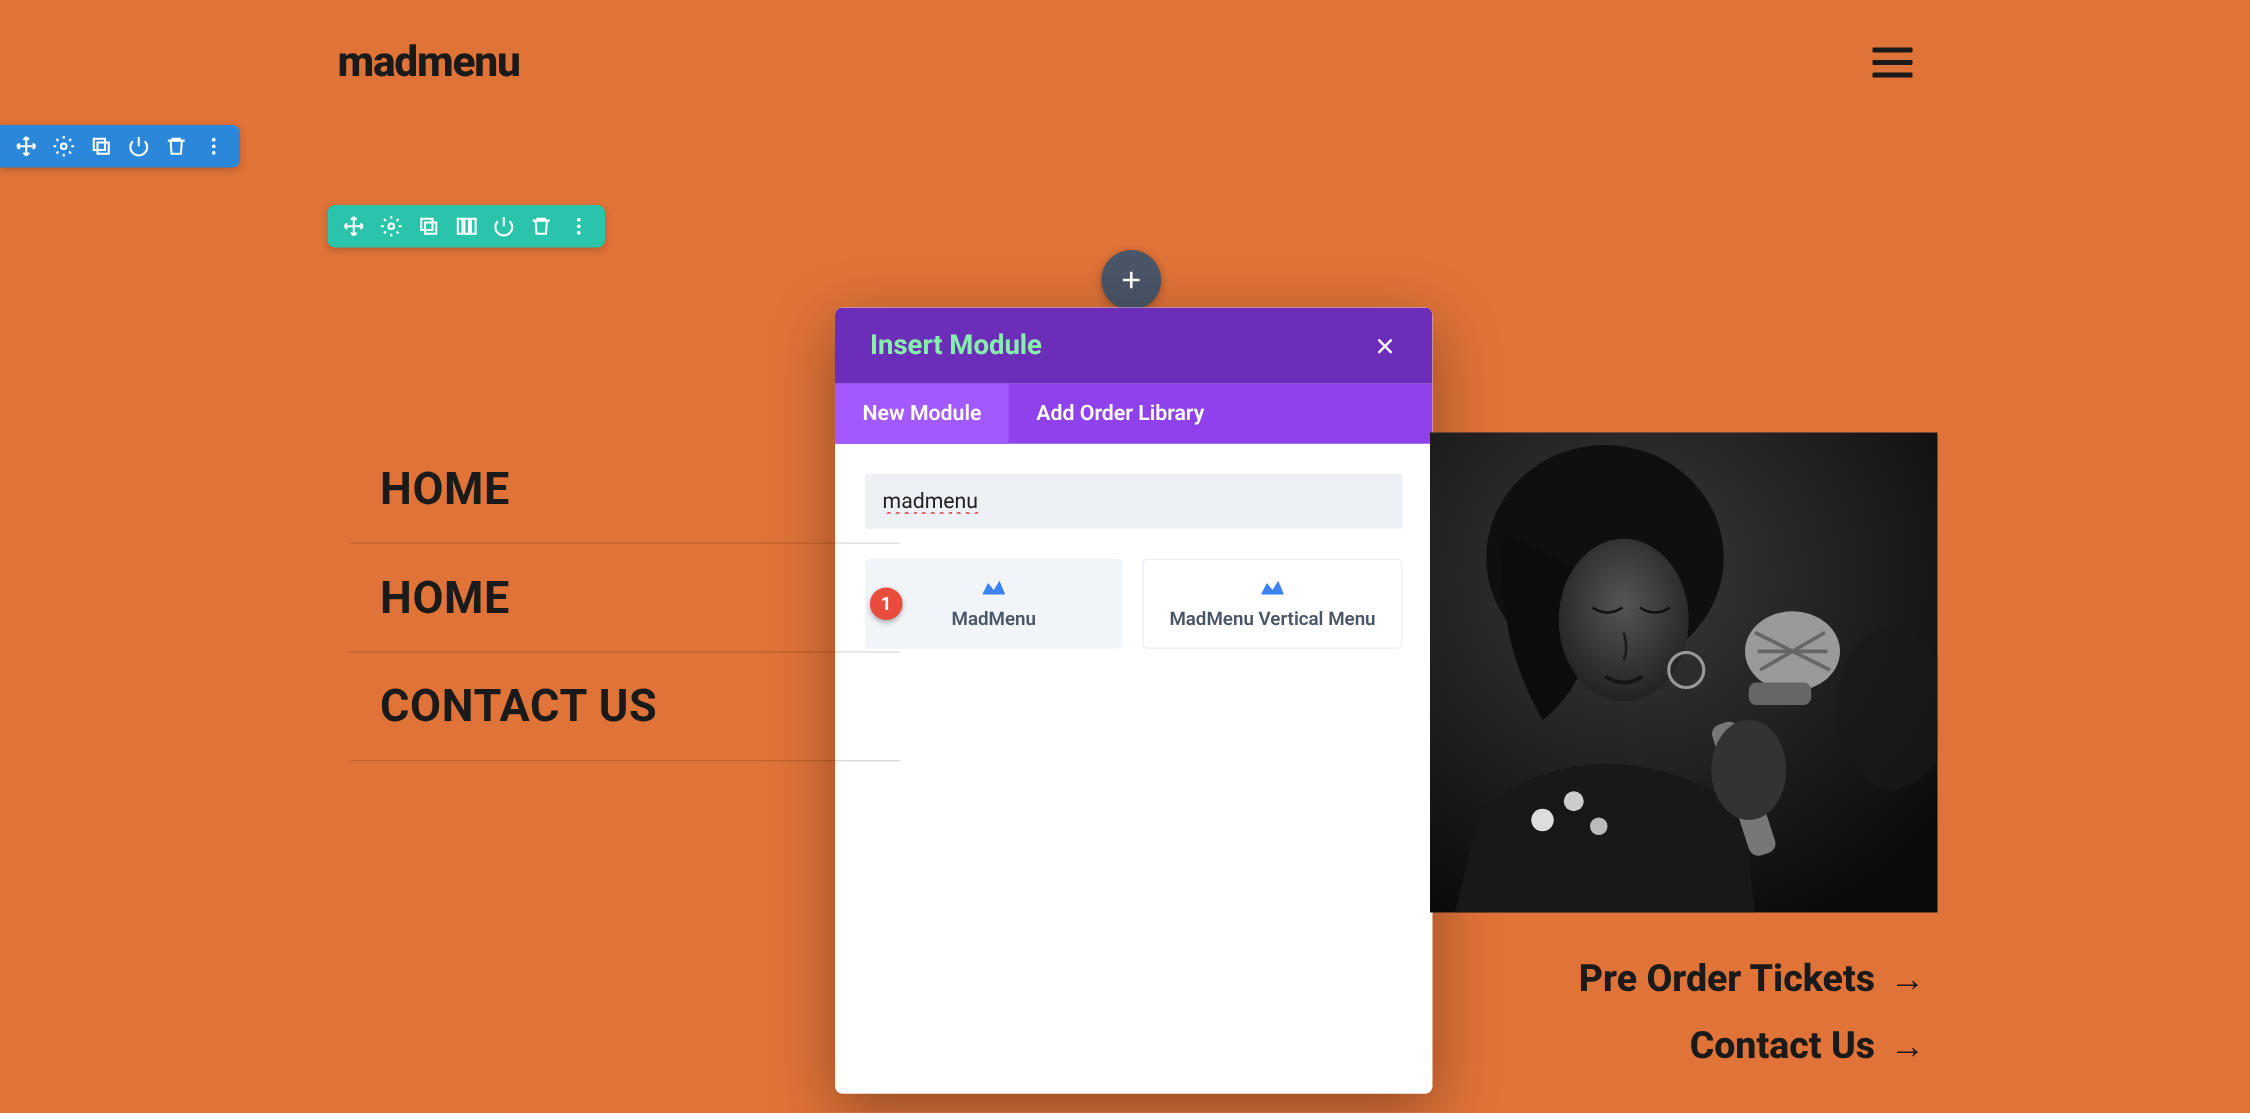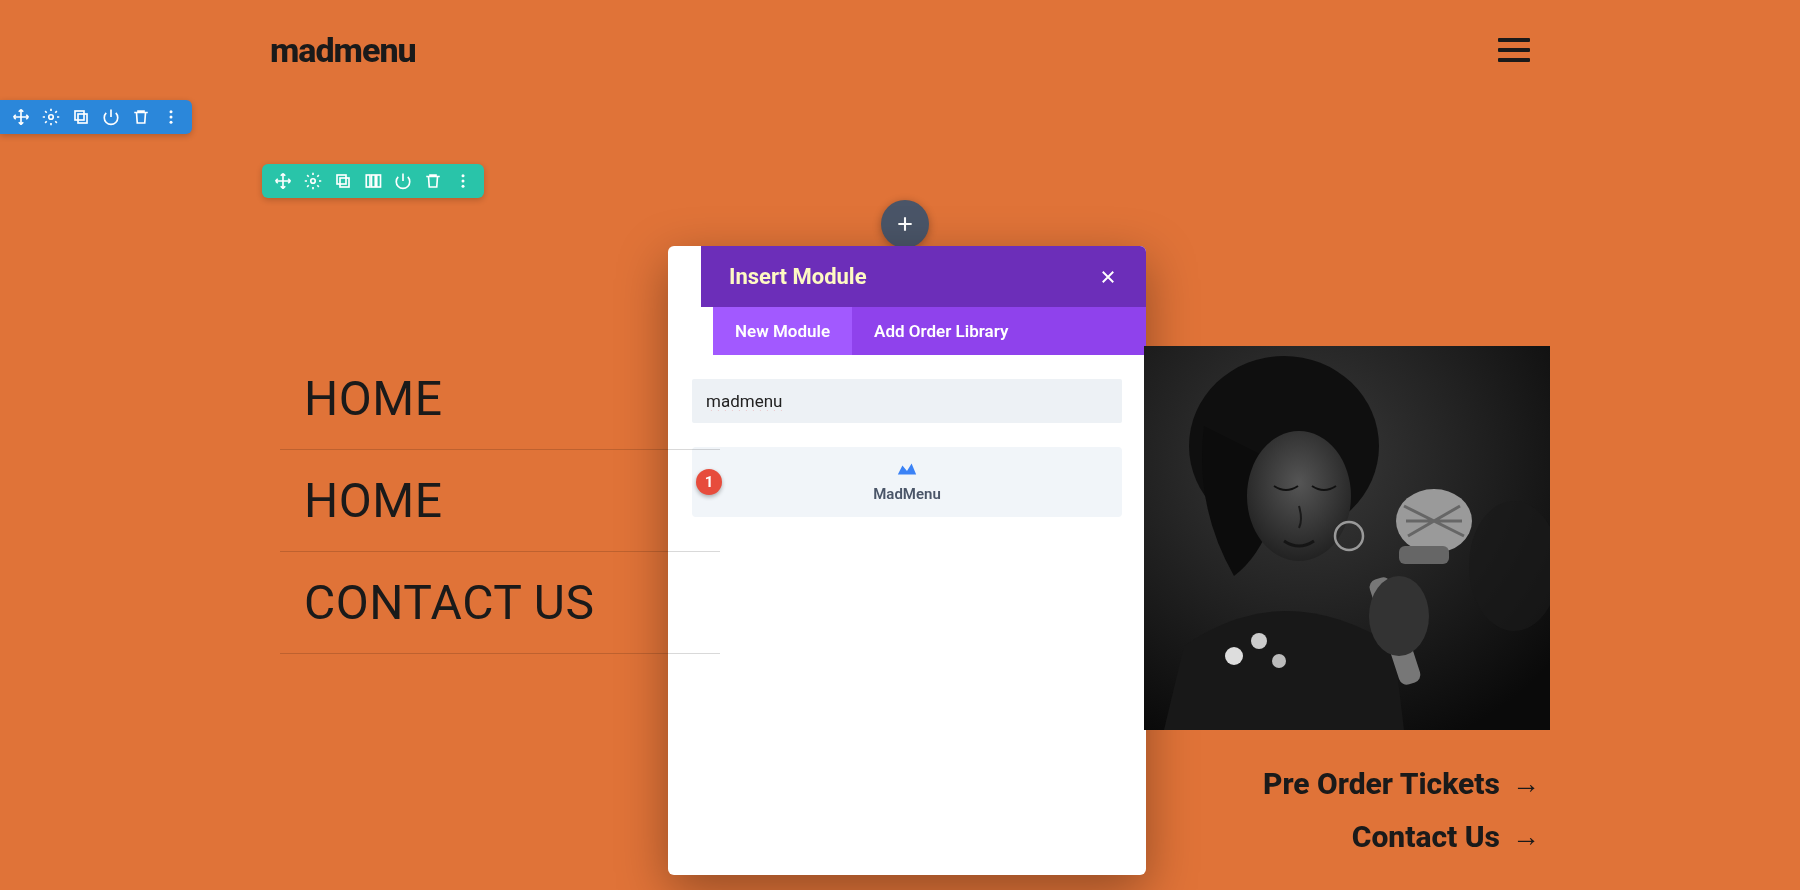--- a/index.html
+++ b/index.html
@@ -93,44 +93,42 @@
     width: 478px;
     background: #fff;
     border-radius: 6px;
     box-shadow: 0 15px 50px rgba(0,0,0,0.35);
     overflow: hidden;
     display: flex;
     flex-direction: column;
   }
   .modal-header {
     background: #6c2eb9;
-    color: #fef9c3;
+    color: #86efac;
     padding: 18px 28px;
     display: flex;
     justify-content: space-between;
     align-items: center;
-    margin-left: 33px;
   }
   .modal-title {
     font-size: 22px;
     font-weight: 700;
   }
   .modal-close {
     cursor: pointer;
     font-size: 20px;
     width: 20px;
     height: 20px;
     display: flex;
     align-items: center;
     justify-content: center;
   }
   .modal-tabs {
     display: flex;
     background: #8f42ec;
-    margin-left: 45px;
   }
   .modal-tab {
     padding: 14px 22px;
     color: #fff;
     font-size: 17px;
     font-weight: 600;
     cursor: pointer;
   }
   .modal-tab.active {
     background: #a259ff;
@@ -203,22 +201,22 @@
     font-weight: 700;
     box-shadow: 0 2px 4px rgba(0,0,0,0.3);
   }
   .nav-menu {
     position: absolute;
     left: 280px;
     top: 348px;
     width: 440px;
   }
   .nav-item {
-    font-size: 48px;
-    font-weight: 400;
+    font-size: 36px;
+    font-weight: 700;
     color: #1a1a1a;
     padding: 22px 24px;
     border-bottom: 1px solid rgba(0,0,0,0.15);
     letter-spacing: 0.5px;
     cursor: pointer;
   }
   .nav-item.active {
     background: rgba(0,0,0,0.06);
   }
   .hero-image {
@@ -370,20 +368,28 @@
     <input class="search-box" type="text" value="madmenu" style="text-decoration: underline 1px wavy rgb(221, 51, 51); text-underline-offset: 3px;">
     <div class="module-grid">
       <div class="module-card">
         <div class="badge">1</div>
         <div class="module-icon">
           <svg viewBox="0 0 24 18" width="22" height="18">
               <path fill="#3b82f6" d="M2 14 L7 4 L12 10 L17 2 L22 14 Z"></path>
             </svg>
         </div>
         <div class="module-label">MadMenu</div>
+      </div>
+      <div class="module-card alt">
+        <div class="module-icon">
+          <svg viewBox="0 0 24 18" width="22" height="18">
+              <path fill="#3b82f6" d="M2 14 L7 4 L12 10 L17 2 L22 14 Z"></path>
+            </svg>
+        </div>
+        <div class="module-label">MadMenu Vertical Menu</div>
       </div>
     </div>
   </div>
 </div>
 
 <div class="nav-menu">
   <div class="nav-item">HOME</div>
   <div class="nav-item">HOME</div>
   <div class="nav-item">CONTACT US</div>
 </div>

